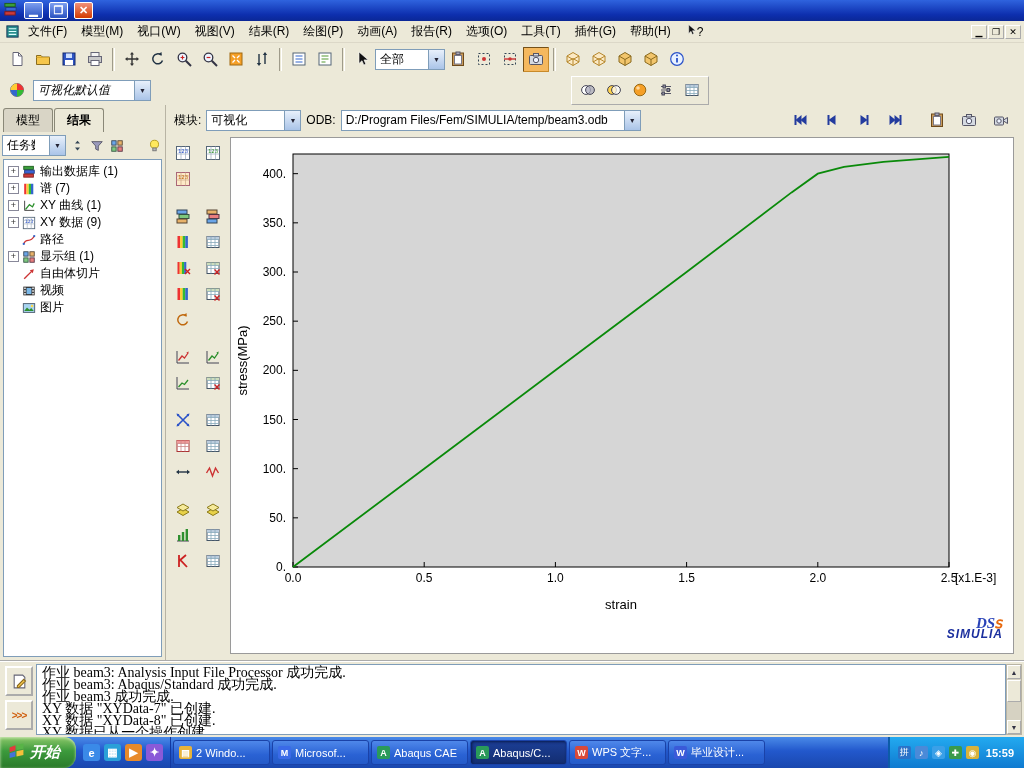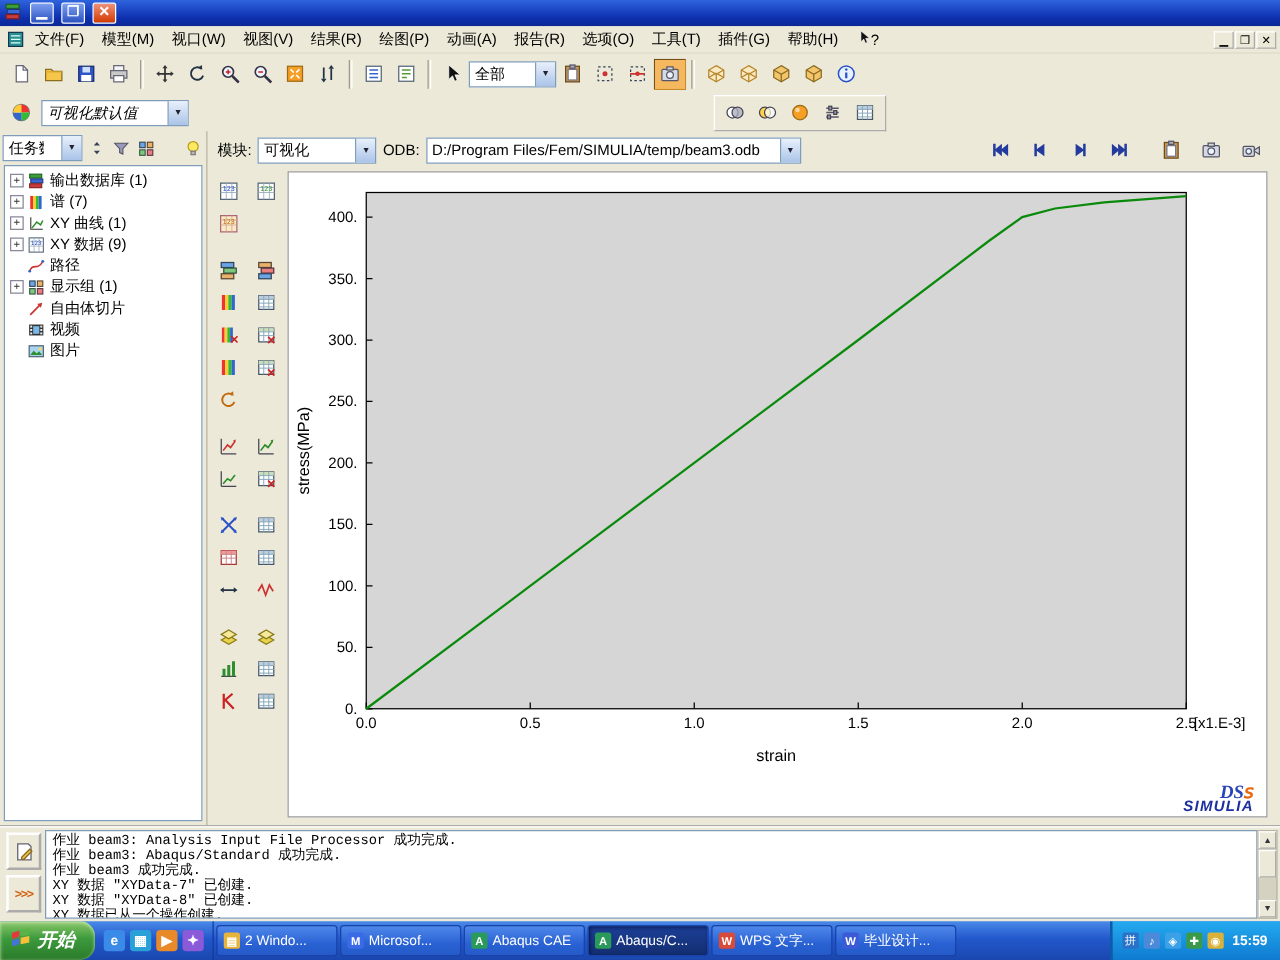--- a/index.html
+++ b/index.html
@@ -43,29 +43,29 @@
   #right{flex:1;display:flex;flex-direction:column;min-width:0;}
   .contextbar{height:30px;flex:0 0 auto;display:flex;align-items:center;gap:5px;padding:0 10px 0 8px;}
   .ctx-label{font-size:12px;white-space:nowrap;}
   .vcr{display:flex;gap:6px;margin-left:auto;}
   #workarea{flex:1;display:flex;min-height:0;}
   #toolbox{width:64px;flex:0 0 auto;padding:6px 3px;display:grid;grid-template-columns:28px 28px;gap:2px 2px;align-content:start;justify-content:center;}
   #toolbox .tbtn{width:27px;height:24px;}
   .tgap{grid-column:span 2;height:9px;}
   #viewport{flex:1;background:#fff;border:1px solid #9a9a9a;margin:2px 10px 6px 0;position:relative;min-width:0;}
   #chart{position:absolute;left:0;top:0;}
-  #logo{position:absolute;right:10px;bottom:2px;text-align:right;line-height:11px;}
+  #logo{position:absolute;right:10px;bottom:13px;text-align:right;line-height:11px;}
   #logo .ds{font-style:italic;font-weight:bold;font-size:15px;color:#2a43b8;font-family:"Liberation Serif",serif;}
   #logo .ds b{color:#e86a10;}
   #logo .sim{font-weight:bold;font-style:italic;font-size:12px;color:#1b2f9e;letter-spacing:1px;}
   
   #msgarea{height:77px;flex:0 0 auto;display:flex;background:#ece9d8;border-top:2px groove #fff;padding:2px;}
   #msgbtns{width:34px;flex:0 0 auto;display:flex;flex-direction:column;align-items:center;gap:4px;padding-top:2px;}
   .msgbtn{width:28px;height:30px;border:2px outset #fff;background:#ece9d8;display:flex;align-items:center;justify-content:center;font-weight:bold;color:#d06010;font-size:10px;letter-spacing:-1px;}
-  #msgtext{flex:1;background:#fff;border:1px solid #7f9db9;font-family:Liberation Mono, monospace;font-size:11px;line-height:12px;padding:2px 5px;overflow:hidden;}
+  #msgtext{flex:1;background:#fff;border:1px solid #7f9db9;font-family:Liberation Serif, serif;font-size:14px;line-height:12px;padding:2px 5px;overflow:hidden;}
   .scrollbar{width:16px;flex:0 0 auto;background:#d6d2c2;border:1px solid #b8b4a4;display:flex;flex-direction:column;align-items:center;}
   .scr-arrow{width:14px;height:14px;border:1px outset #fff;background:#ece9d8;font-size:7px;display:flex;align-items:center;justify-content:center;color:#334;}
   .scr-thumb{width:14px;height:22px;border:1px outset #fff;background:#ece9d8;margin-top:1px;}
   .scr-fill{flex:1;}
   
   #taskbar{height:31px;flex:0 0 auto;display:flex;align-items:stretch;background:linear-gradient(#4a8ae8,#2258cc 45%,#1a47ae);overflow:hidden;}
   #startbtn{flex:0 0 auto;display:flex;align-items:center;gap:5px;padding:0 16px 0 8px;background:linear-gradient(#8cc86a,#3c9a3c 45%,#2a7a2a);border-radius:0 12px 12px 0;color:#fff;font-weight:bold;font-style:italic;font-size:15px;box-shadow:inset 0 1px 3px #cfe8b8;}
   .qlaunch{display:flex;align-items:center;gap:4px;padding:0 7px;border-right:1px solid #1238a0;}
   .ql-ico{width:17px;height:17px;border-radius:3px;display:flex;align-items:center;justify-content:center;font-size:11px;font-weight:bold;color:#fff;}
   #tasks{display:flex;align-items:center;gap:2px;padding:0 2px;}
@@ -327,20 +327,24 @@
             <rect x="2" y="2.5" width="12" height="3" fill="#bcd"></rect>
             <path d="M2 5.5h12M2 8.5h12M2 11.5h12M6 2.5v11M10 2.5v11" stroke="#8ab" stroke-width="0.8" fill="none"></path>
           </svg>
         </span>
       </span>
   </div>
 
   <div id="main">
 
     <div id="left">
+      <div class="tabs" id="tree-tabs">
+          <span class="tab">模型</span>
+          <span class="tab active">结果</span>
+        </div>
       <div class="tree-toolbar">
         <span class="combo" style="width:64px;">
           <span class="combo-val">任务数据</span>
           <span class="combo-arrow">▼</span>
         </span>
         <span class="sbtn" id="spin-btn">
             <svg width="13" height="13" viewBox="0 0 16 16">
               <path d="M8 2l3 3.5H5z" fill="#345"></path>
               <path d="M8 14l-3-3.5h6z" fill="#345"></path>
             </svg>

